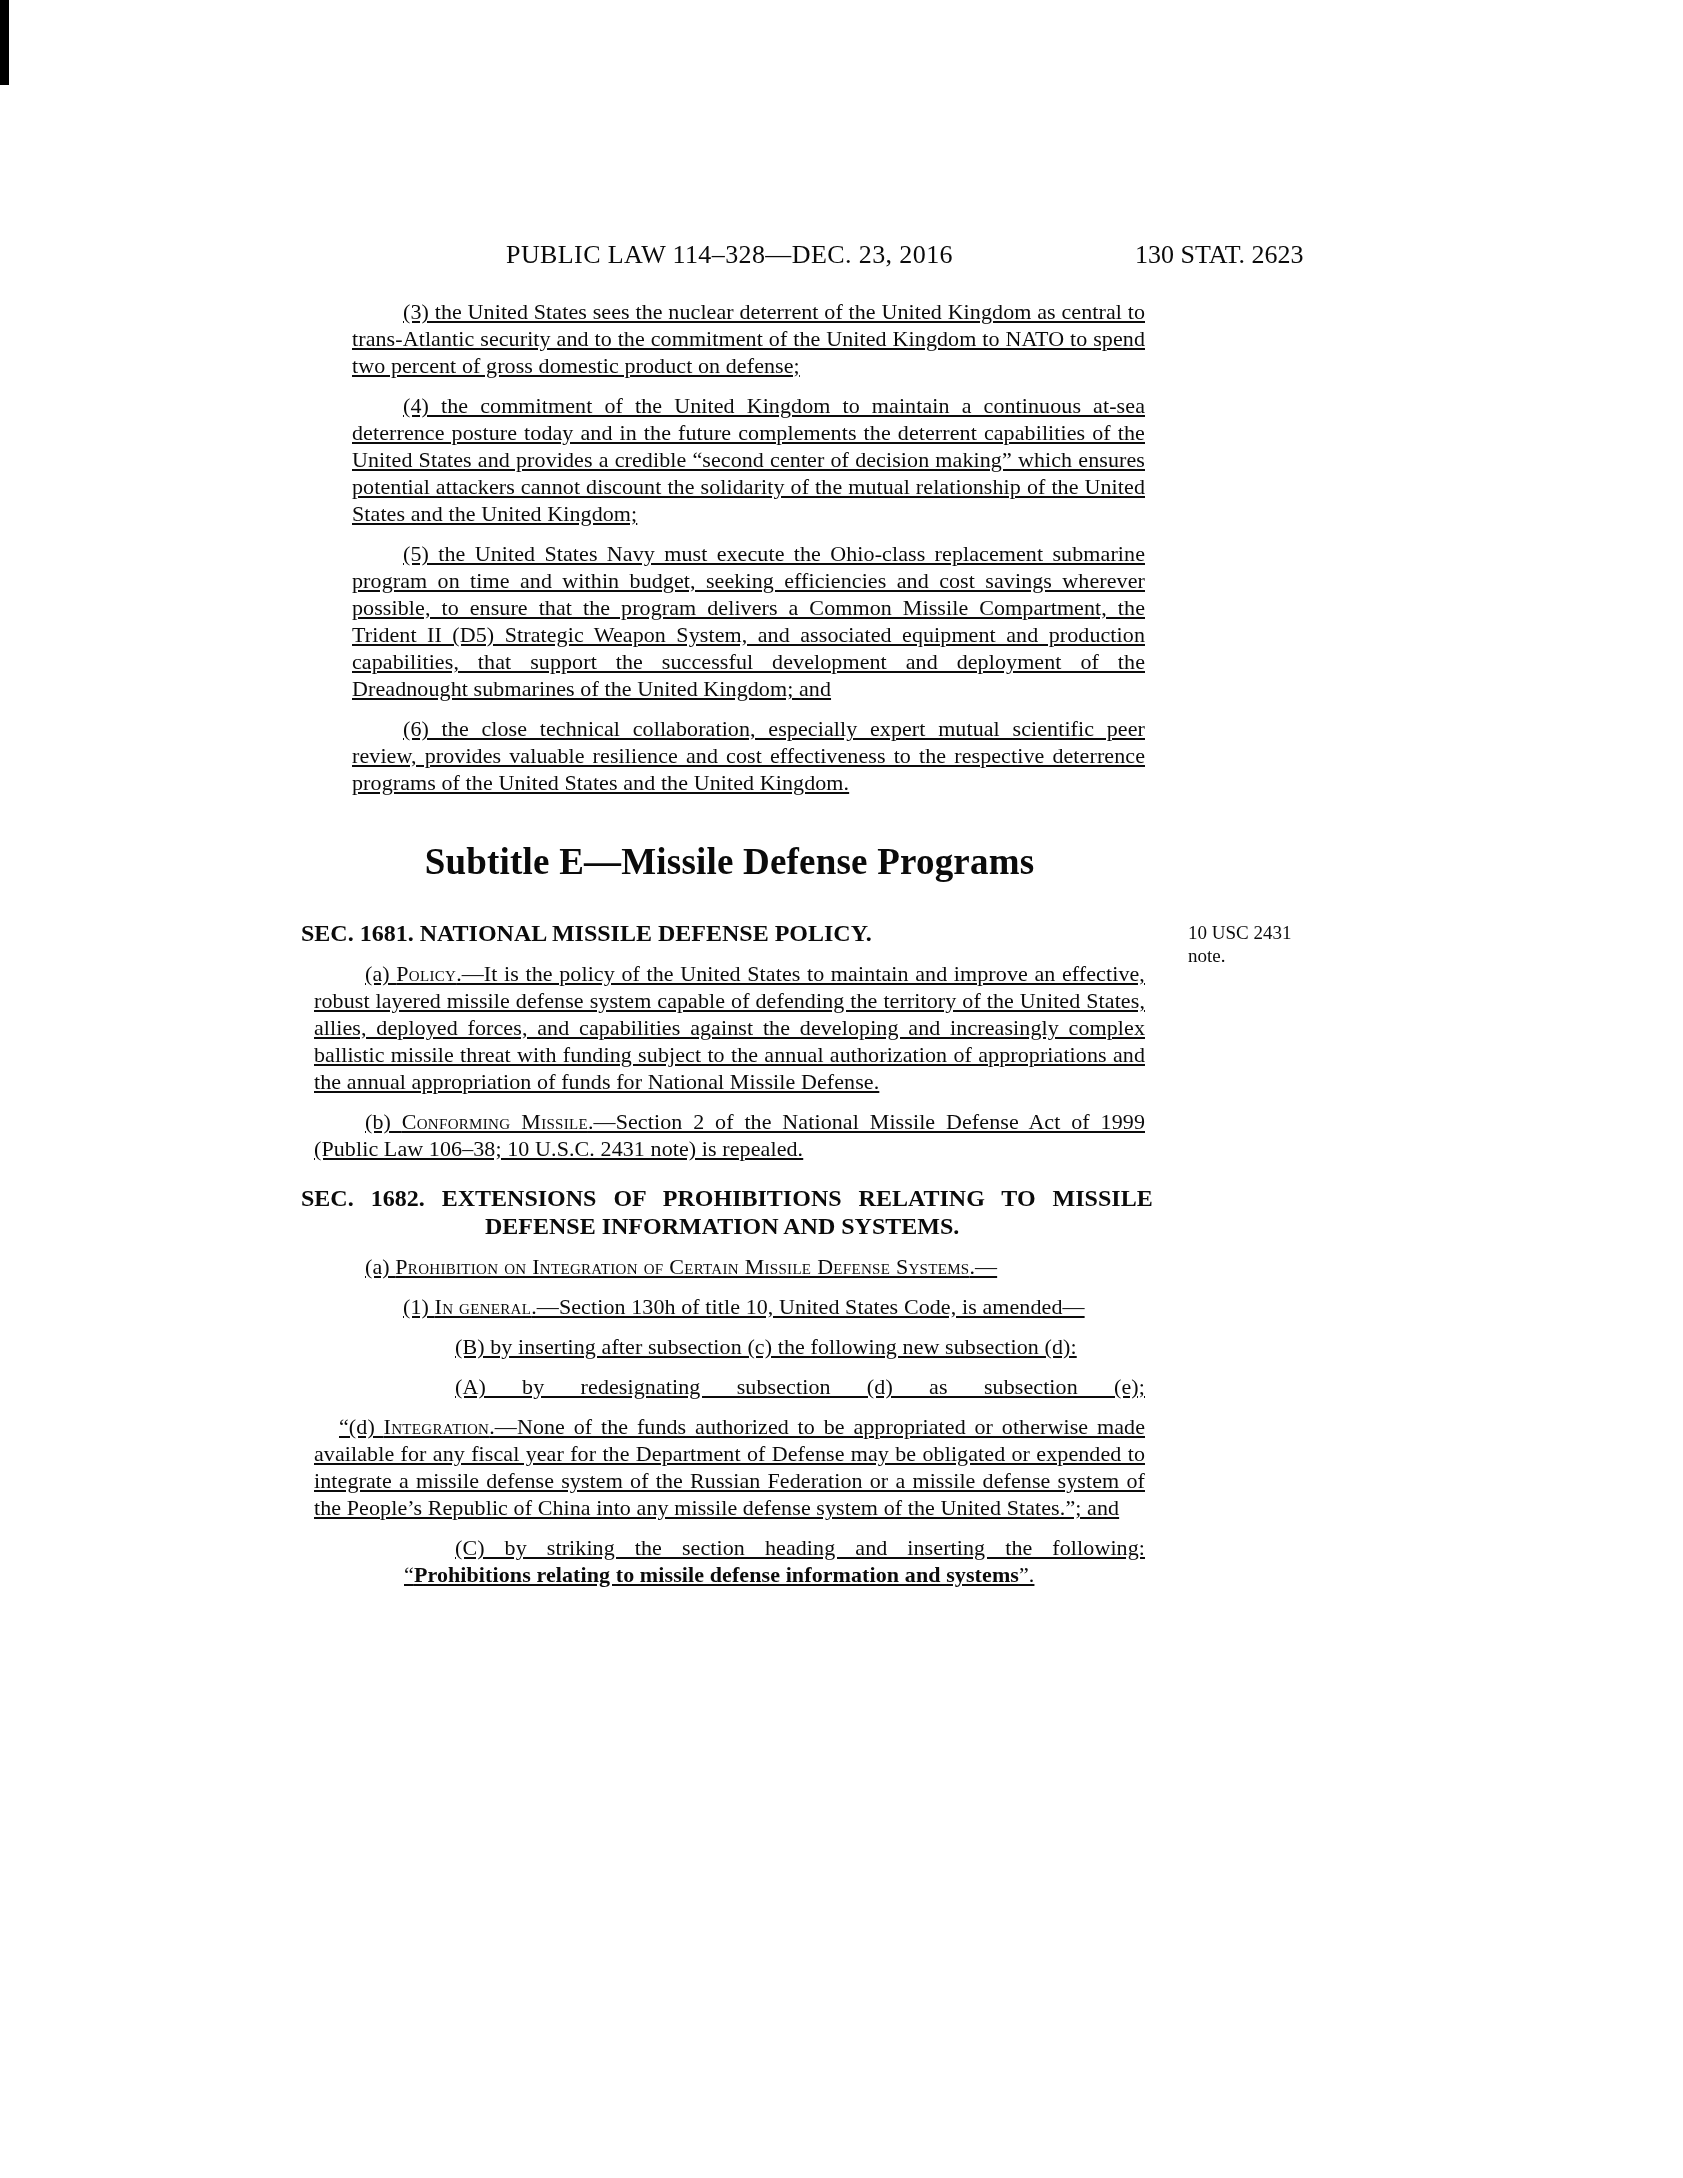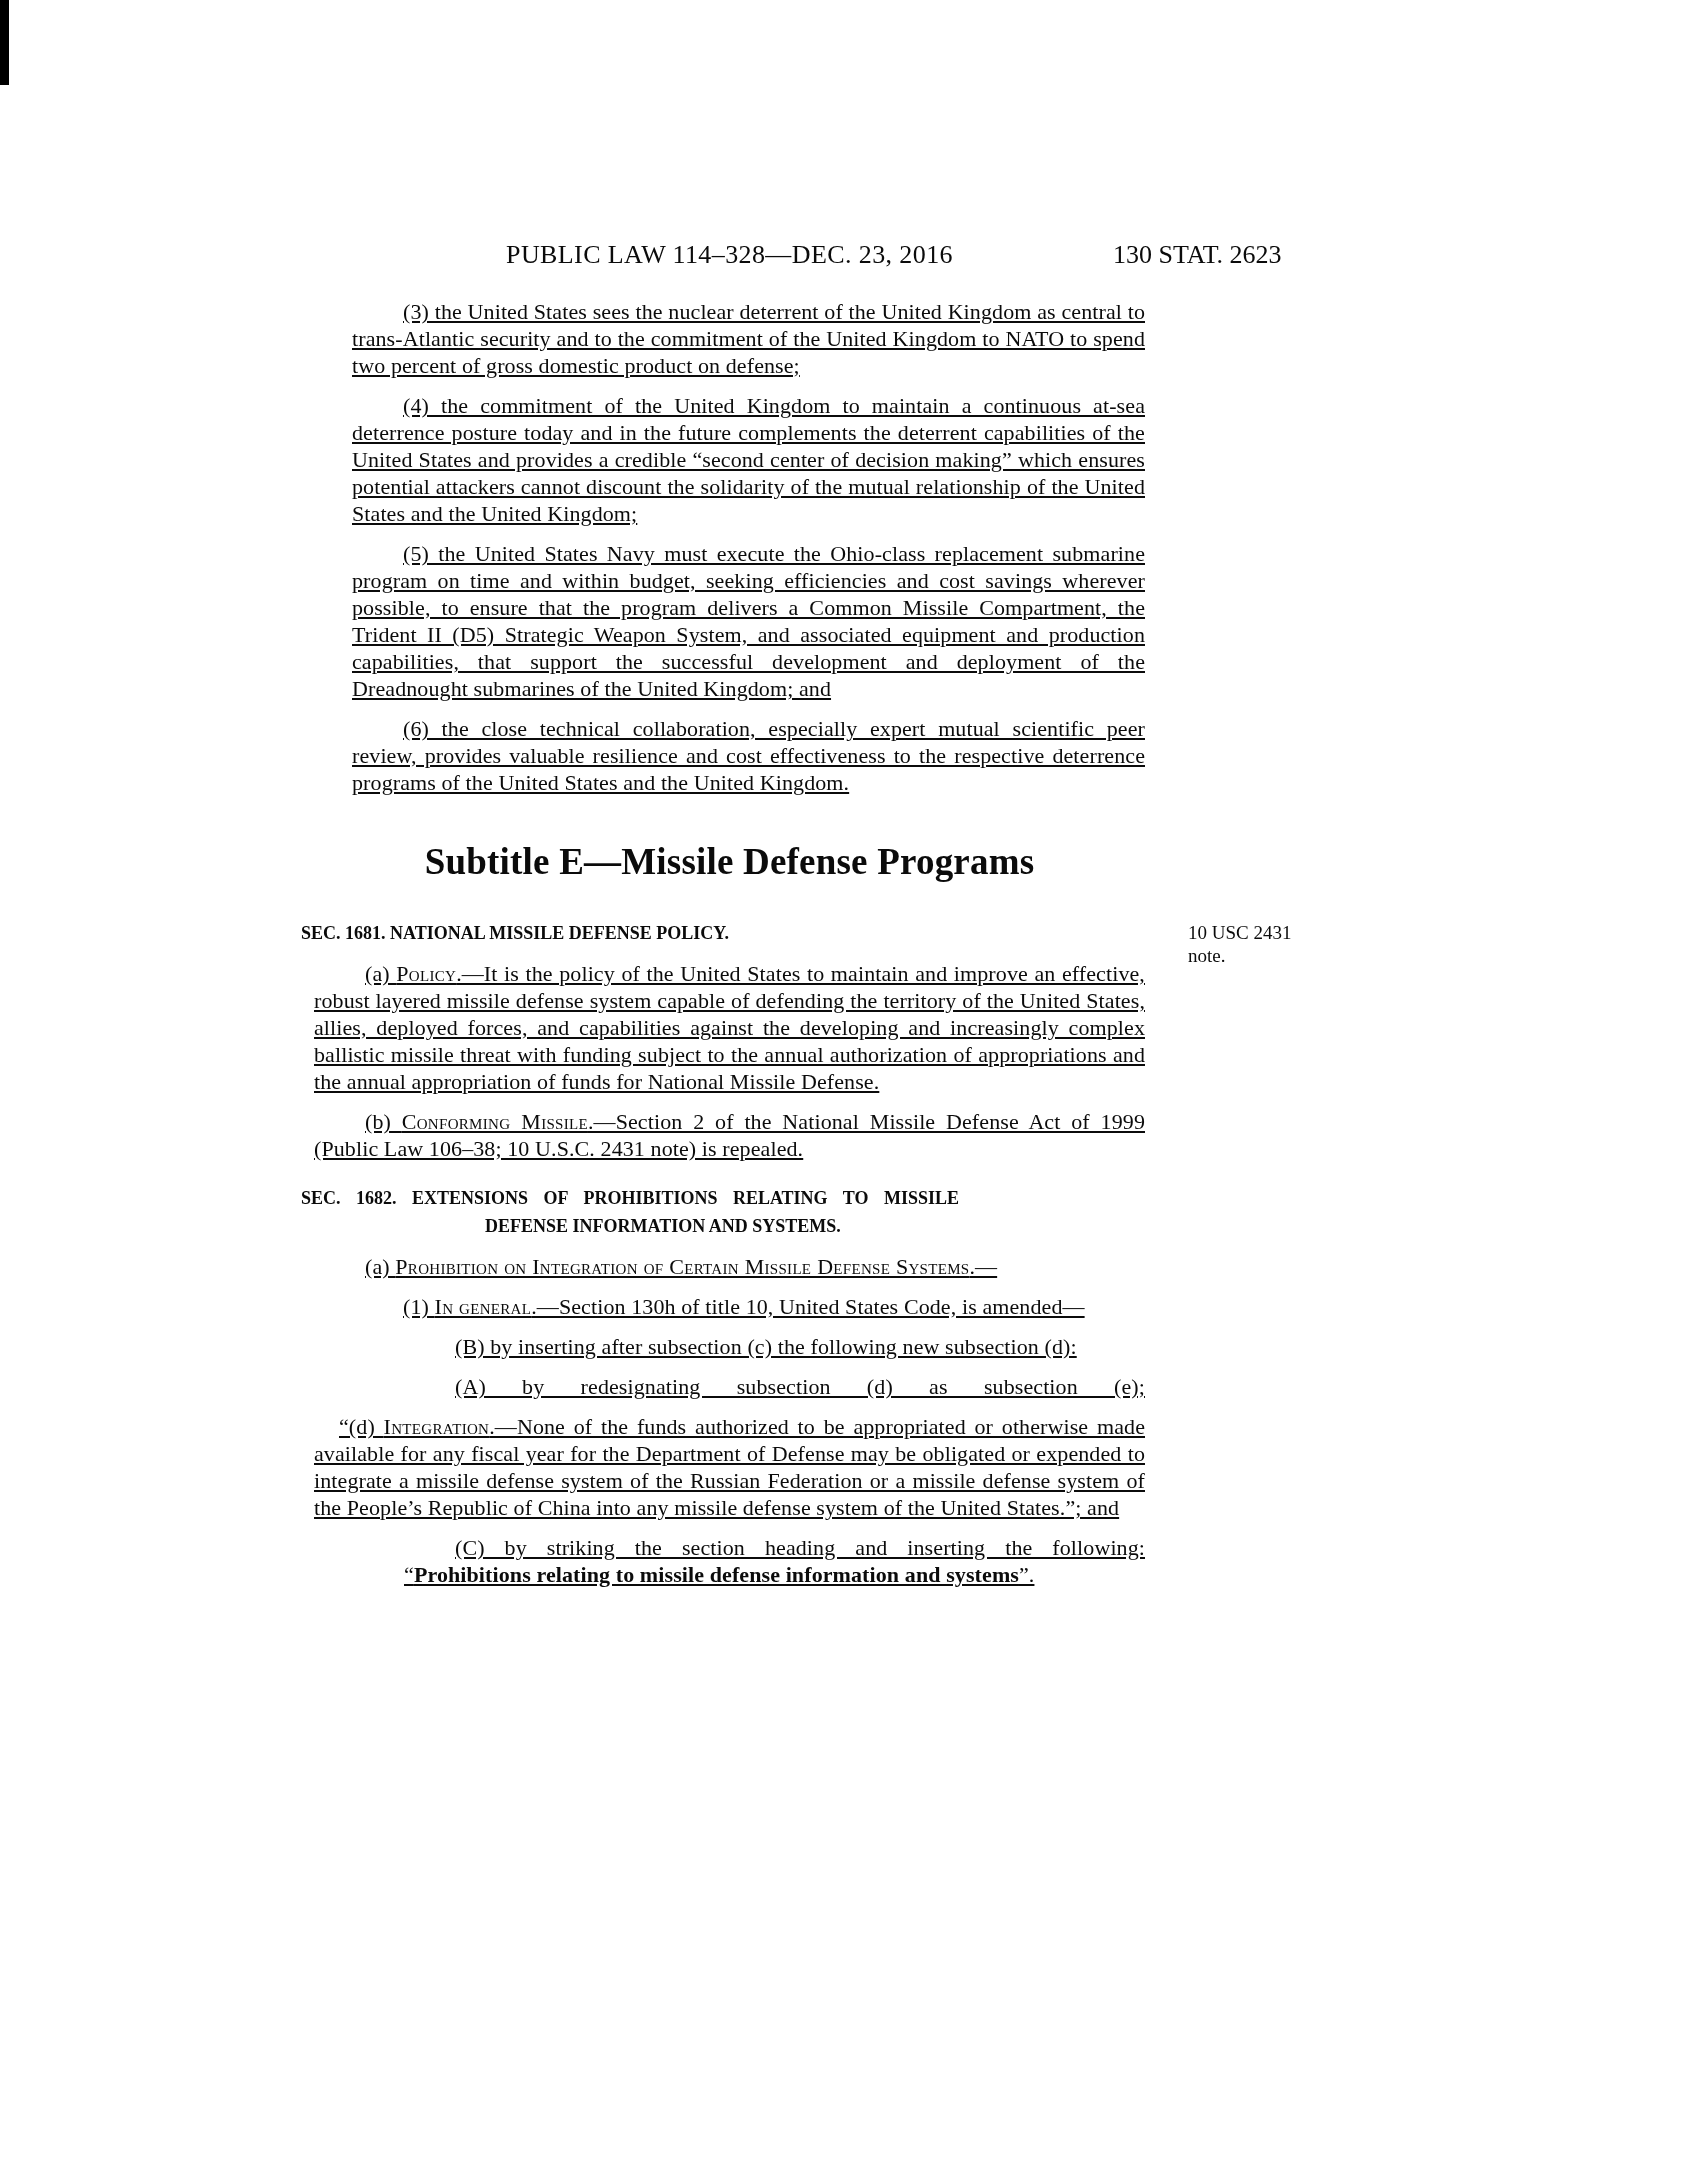--- a/index.html
+++ b/index.html
@@ -38,21 +38,21 @@
     line-height: 30px;
   }
   .pghead .law {
     display: block;
     text-align: center;
     letter-spacing: 0.4px;
     white-space: nowrap;
   }
   .pghead .stat {
     position: absolute;
-    left: 812px;
+    left: 834px;
     top: 0;
     white-space: nowrap;
   }
   .para {
     margin: 13px;
     text-align: justify;
     text-indent: 51px;
     font-size: 22px;
     line-height: 27px;
     letter-spacing: 0.1px;
@@ -66,21 +66,21 @@
   .b { font-weight: 700; }
   .subtitle {
     font-size: 37px;
     font-weight: 700;
     text-align: center;
     margin: 44px 0 36px 0;
     letter-spacing: 0.2px;
     white-space: nowrap;
   }
   .sechead {
-    font-size: 18px;
+    font-size: 24px;
     font-weight: 700;
     margin: 0 0 9px 0;
     line-height: 28px;
   }
   .sec1681wrap { position: relative; }
   .h1682 { margin-top: 22px; margin-bottom: 10px; }
   .h1682 .l1 { word-spacing: 11px; white-space: nowrap; }
   .h1682 .l2 { padding-left: 184px; margin-top: 39px; }
   .marginnote {
     position: absolute;

